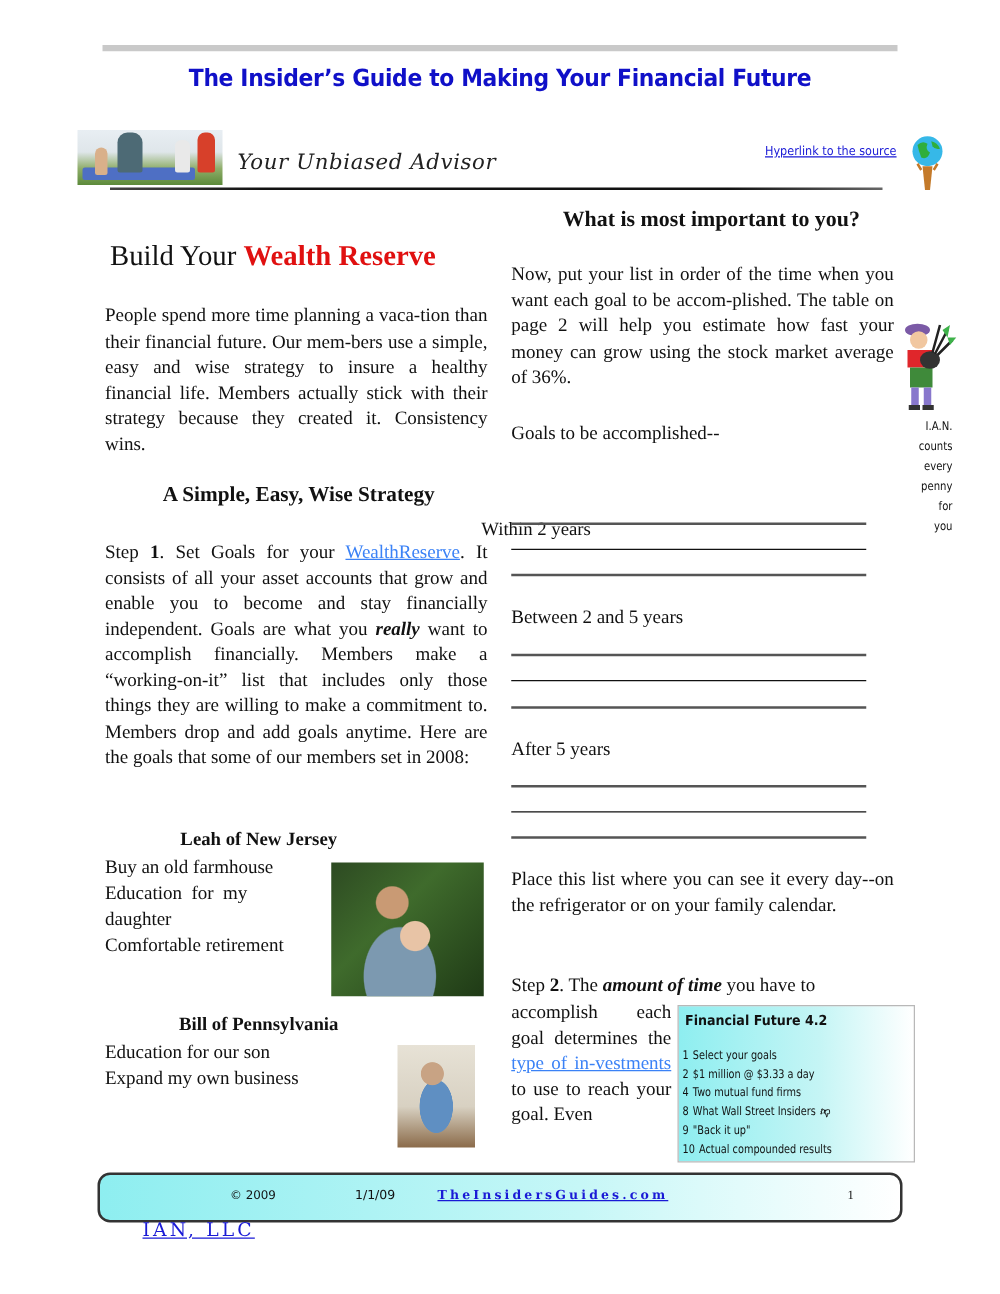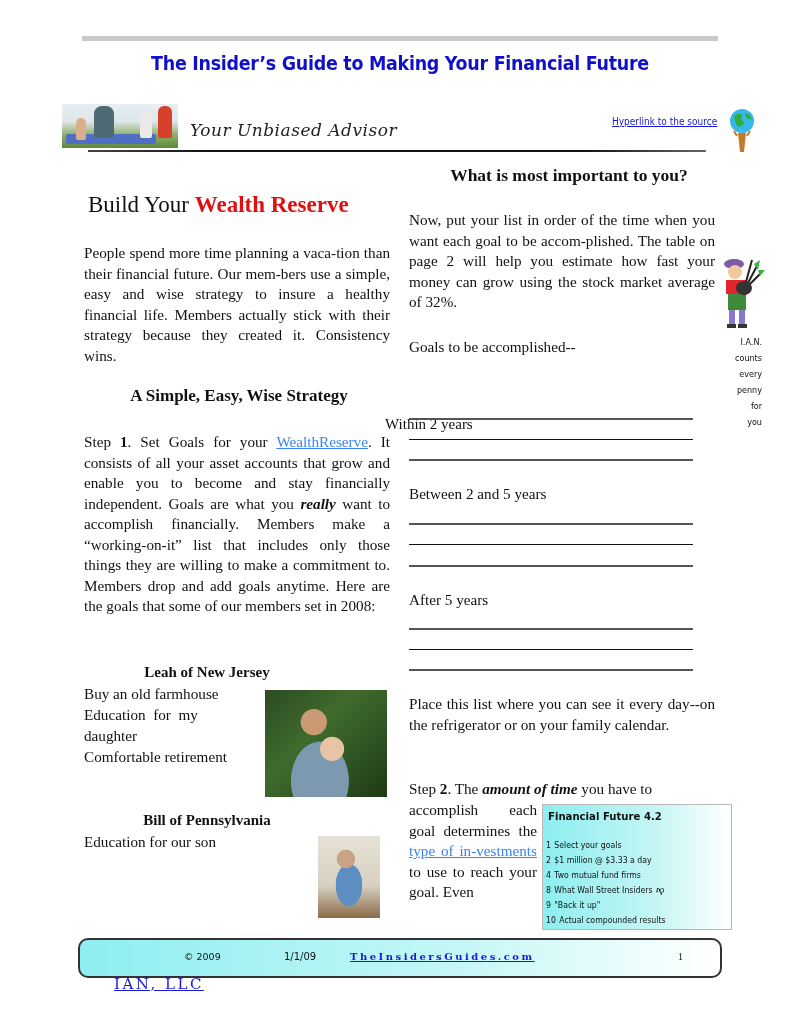--- a/index.html
+++ b/index.html
@@ -84,25 +84,26 @@
   <div>Buy an old farmhouse</div>
   <div style="white-space:pre;">Education  for  my</div>
   <div>daughter</div>
   <div>Comfortable retirement</div>
 </div>
 <div class="abs photo-leah"></div>
 
 <div class="abs member-name" style="left:84px;width:246px;top:812px;">Bill of Pennsylvania</div>
 <div class="abs member-goals" style="left:84px;top:831px;">
   <div>Education for our son</div>
+  <div>Expand my own business</div>
 </div>
 <div class="abs photo-bill"></div>
 
 <div class="abs h-important">What is most important to you?</div>
-<div class="abs col-right para" style="top:210px;">Now, put your list in order of the time when you want each goal to be accom-plished. The table on page 2 will help you estimate how fast your money can grow using the stock market average of 32%.</div>
+<div class="abs col-right para" style="top:210px;">Now, put your list in order of the time when you want each goal to be accom-plished. The table on page 2 will help you estimate how fast your money can grow using the stock market average of 36%.</div>
 
 <div class="abs piper-icon">
   <svg width="46" height="82" viewBox="0 0 46 82">
     <ellipse cx="14" cy="14" rx="10" ry="5" fill="#7b5aa6"></ellipse>
     <circle cx="15" cy="22" r="7" fill="#f1c7a0"></circle>
     <rect x="6" y="30" width="20" height="14" fill="#e0262b"></rect>
     <rect x="8" y="44" width="18" height="16" fill="#3f8a3a"></rect>
     <ellipse cx="24" cy="38" rx="8" ry="7" fill="#333"></ellipse>
     <path d="M26 32 L32 10 M28 33 L38 14 M30 34 L42 22" stroke="#222" stroke-width="2"></path>
     <path d="M34 14 L40 10 L38 20Z M38 20 L45 20 L40 26Z" fill="#3eb24a"></path>

